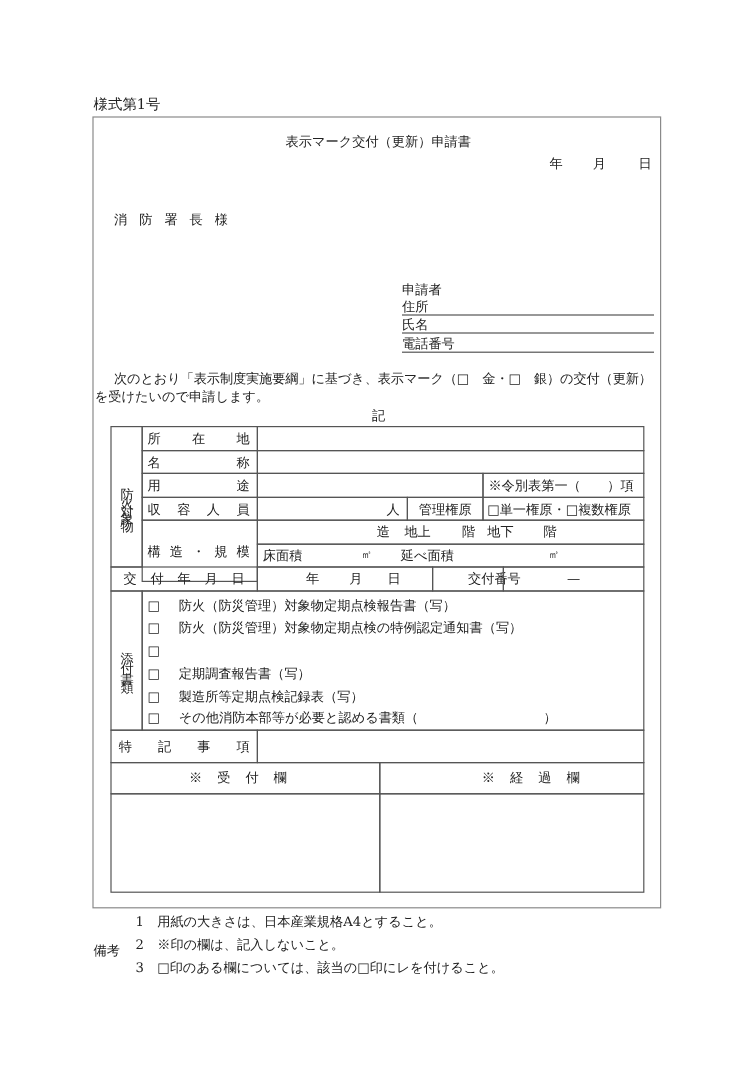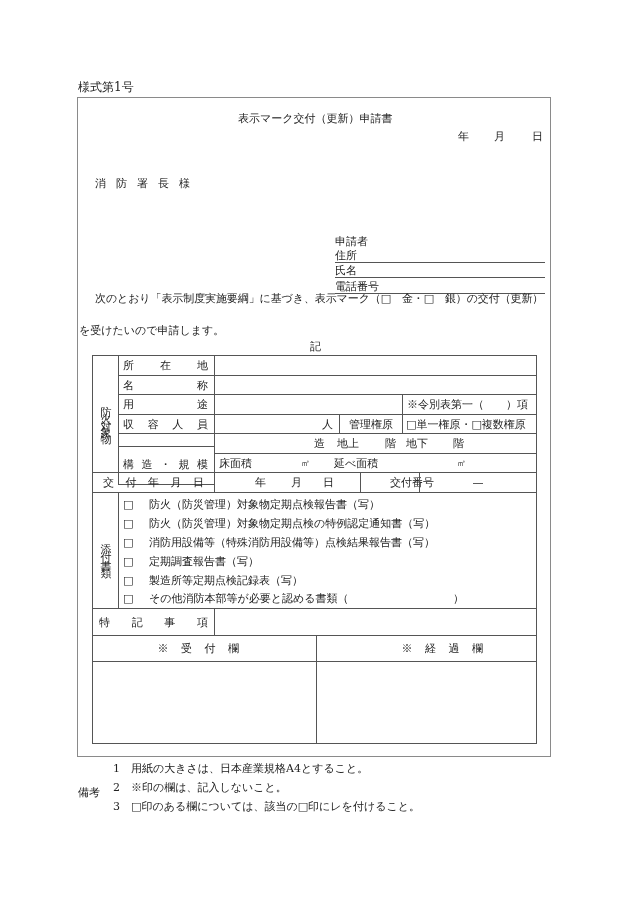--- a/index.html
+++ b/index.html
@@ -39,21 +39,21 @@
 <div class="abs" style="left:95px;top:177px;letter-spacing:10px;">消防署長様</div>
 
 <div class="abs" style="left:335px;top:235px;">申請者</div>
 <div class="abs" style="left:335px;top:249px;">住所</div>
 <div class="uline" style="top:262px;"></div>
 <div class="abs" style="left:335px;top:264px;">氏名</div>
 <div class="uline" style="top:277px;"></div>
 <div class="abs" style="left:335px;top:280px;text-align:center;">電話番号</div>
 <div class="uline" style="top:293px;"></div>
 
-<div class="abs" style="left:95px;top:292px;letter-spacing:-0.1px;">次のとおり「表示制度実施要綱」に基づき、表示マーク（□　金・□　銀）の交付（更新）</div>
+<div class="abs" style="left:95px;top:309px;letter-spacing:-0.1px;">次のとおり「表示制度実施要綱」に基づき、表示マーク（□　金・□　銀）の交付（更新）</div>
 <div class="abs" style="left:79px;top:324px;">を受けたいので申請します。</div>
 <div class="abs" style="left:310px;top:340px;">記</div>
 
 <div class="cell vert" style="left:92px;top:355px;width:27px;height:118px;">
   <span>防火対象物</span>
 </div>
 
 <div class="cell just" style="left:118px;top:355px;width:97px;height:21px;">
   <span>所 在 地</span>
 </div>
@@ -72,21 +72,21 @@
 
 <div class="cell just" style="left:118px;top:414px;width:97px;height:20px;">
   <span>収 容 人 員</span>
 </div>
 <div class="cell right" style="left:214px;top:414px;width:126px;height:20px;">
   <span>人</span>
 </div>
 <div class="cell center" style="left:339px;top:414px;width:64px;height:20px;">管理権原</div>
 <div class="cell" style="left:402px;top:414px;width:135px;height:20px;padding-left:3px;text-align:right;">□単一権原・□複数権原</div>
 
-<div class="cell just" style="left:118px;top:446px;width:97px;height:39px;font-family:Liberation Mono, monospace;">
+<div class="cell just" style="left:118px;top:433px;width:97px;height:52px;">
   <span>構 造 ・ 規 模</span>
 </div>
 <div class="cell" style="left:214px;top:433px;width:323px;height:21px;">
   <span class="inner" style="left:99px;">造</span>
   <span class="inner" style="left:122px;">地上</span>
   <span class="inner" style="left:170px;">階</span>
   <span class="inner" style="left:191px;">地下</span>
   <span class="inner" style="left:238px;">階</span>
 </div>
 <div class="cell" style="left:214px;top:453px;width:323px;height:20px;">
@@ -114,21 +114,20 @@
   <div class="att-row" style="top:2px;">
     <span class="att-box">□</span>
     <span class="att-text">防火（防災管理）対象物定期点検報告書（写）</span>
   </div>
   <div class="att-row" style="top:21px;">
     <span class="att-box">□</span>
     <span class="att-text">防火（防災管理）対象物定期点検の特例認定通知書（写）</span>
   </div>
   <div class="att-row" style="top:40px;">
     <span class="att-box">□</span>
-    <span class="att-text">消防用設備等（特殊消防用設備等）点検結果報告書（写）</span>
   </div>
   <div class="att-row" style="top:59px;">
     <span class="att-box">□</span>
     <span class="att-text">定期調査報告書（写）</span>
   </div>
   <div class="att-row" style="top:78px;">
     <span class="att-box">□</span>
     <span class="att-text">製造所等定期点検記録表（写）</span>
   </div>
   <div class="att-row" style="top:96px;">

